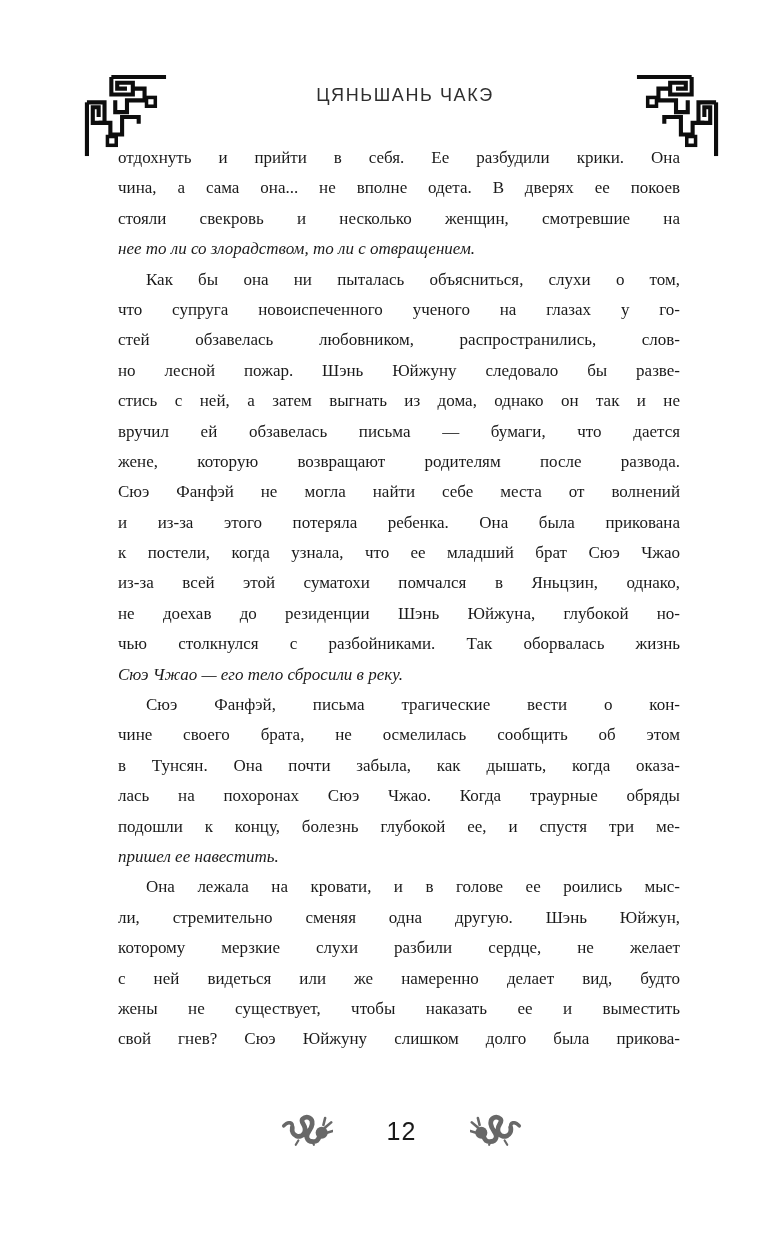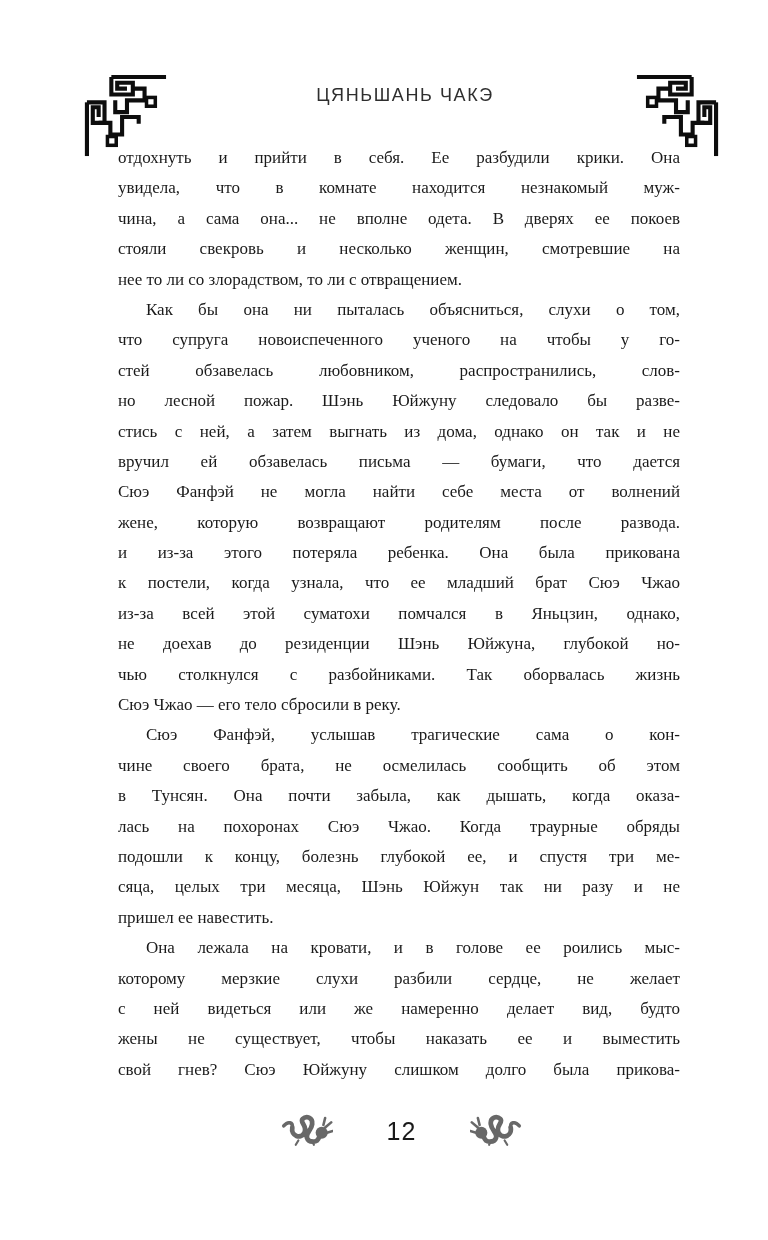--- a/index.html
+++ b/index.html
@@ -30,21 +30,21 @@
   
   .text-block{
     position:absolute;left:118px;top:143px;width:562px;
     font-size:17px;line-height:30.4px;
     color:var(--text-color,#1a1a1a);
   }
   .line{
     text-align:justify;text-align-last:justify;
     height:30.4px;overflow:hidden;white-space:normal;
   }
-  .line.lastline{text-align-last:left;}
+  .line.lastline{text-align-last:left;font-style:italic;}
   .line.indent{text-indent:28px;}
 
   
   .footer{
     position:absolute;left:84px;top:1108px;width:635px;height:46px;
     display:flex;align-items:center;justify-content:center;gap:54px;
   }
   .page-number{
     font-family:"Liberation Sans","DejaVu Sans",sans-serif;
     font-size:25px;color:var(--text-color,#1a1a1a);
@@ -82,46 +82,45 @@
       <path d="M15 50 H27 V62 H39 V44 H56 V51"></path>
       <rect x="64" y="24" width="9" height="9" stroke-width="3.6"></rect>
       <rect x="24" y="64" width="9" height="9" stroke-width="3.6"></rect>
     </svg>
   </div>
 
   <div class="running-head">ЦЯНЬШАНЬ ЧАКЭ</div>
 
   <div class="text-block">
       <div class="line">отдохнуть и прийти в себя. Ее разбудили крики. Она</div>
-      <div class="line">увидела, что в комнате находится незнакомый муж-</div>
       <div class="line">чина, а сама она... не вполне одета. В дверях ее покоев</div>
       <div class="line">стояли свекровь и несколько женщин, смотревшие на</div>
       <div class="line lastline">нее то ли со злорадством, то ли с отвращением.</div>
       <div class="line indent">Как бы она ни пыталась объясниться, слухи о том,</div>
-      <div class="line">что супруга новоиспеченного ученого на чтобы у го-</div>
+      <div class="line">что супруга новоиспеченного ученого на глазах у го-</div>
       <div class="line">стей обзавелась любовником, распространились, слов-</div>
       <div class="line">но лесной пожар. Шэнь Юйжуну следовало бы разве-</div>
       <div class="line">стись с ней, а затем выгнать из дома, однако он так и не</div>
       <div class="line">вручил ей обзавелась письма — бумаги, что дается</div>
+      <div class="line">жене, которую возвращают родителям после развода.</div>
       <div class="line">Сюэ Фанфэй не могла найти себе места от волнений</div>
-      <div class="line">жене, которую возвращают родителям после развода.</div>
       <div class="line">и из-за этого потеряла ребенка. Она была прикована</div>
       <div class="line">к постели, когда узнала, что ее младший брат Сюэ Чжао</div>
       <div class="line">из-за всей этой суматохи помчался в Яньцзин, однако,</div>
       <div class="line">не доехав до резиденции Шэнь Юйжуна, глубокой но-</div>
       <div class="line">чью столкнулся с разбойниками. Так оборвалась жизнь</div>
       <div class="line lastline">Сюэ Чжао — его тело сбросили в реку.</div>
-      <div class="line indent">Сюэ Фанфэй, услышав трагические сама о кон-</div>
+      <div class="line indent">Сюэ Фанфэй, письма трагические вести о кон-</div>
       <div class="line">чине своего брата, не осмелилась сообщить об этом</div>
       <div class="line">в Тунсян. Она почти забыла, как дышать, когда оказа-</div>
       <div class="line">лась на похоронах Сюэ Чжао. Когда траурные обряды</div>
       <div class="line">подошли к концу, болезнь глубокой ее, и спустя три ме-</div>
-      <div class="line">сяца, целых три месяца, Шэнь Юйжун так ни разу и не</div>
       <div class="line lastline">пришел ее навестить.</div>
       <div class="line indent">Она лежала на кровати, и в голове ее роились мыс-</div>
+      <div class="line">ли, стремительно сменяя одна другую. Шэнь Юйжун,</div>
       <div class="line">которому мерзкие слухи разбили сердце, не желает</div>
       <div class="line">с ней видеться или же намеренно делает вид, будто</div>
       <div class="line">жены не существует, чтобы наказать ее и выместить</div>
       <div class="line">свой гнев? Сюэ Юйжуну слишком долго была прикова-</div>
     </div>
 
   <div class="footer">
     <div class="dragon left">
       <svg viewBox="0 0 60 44">
         <path d="M3 16 C8 10 14 12 13 18" fill="none" stroke="currentColor" stroke-width="4" stroke-linecap="round"></path>

